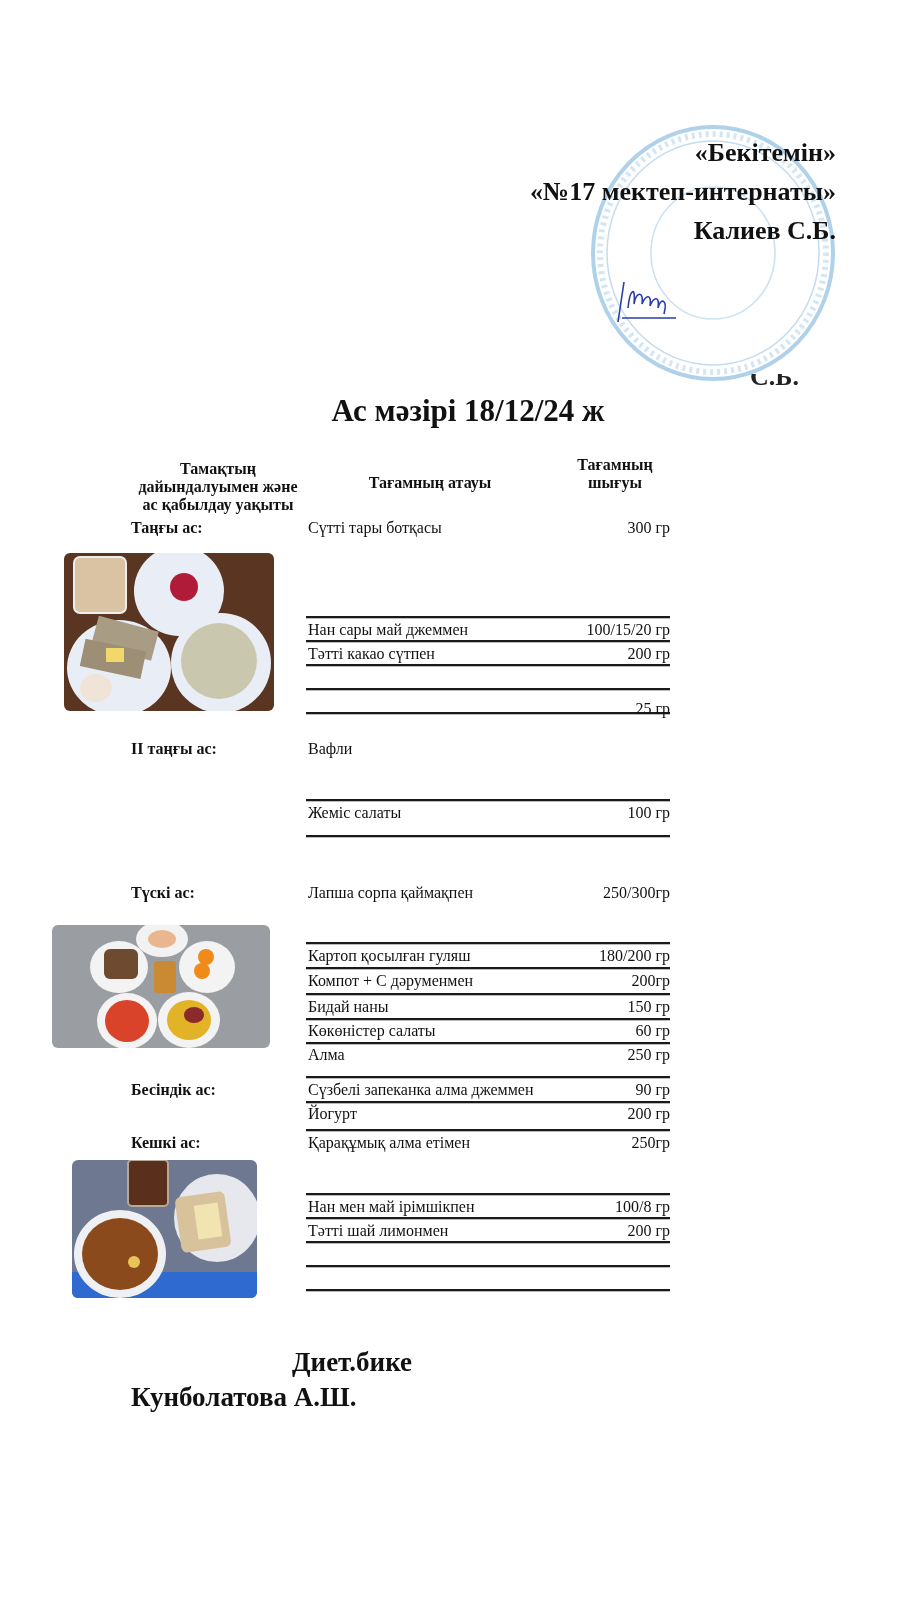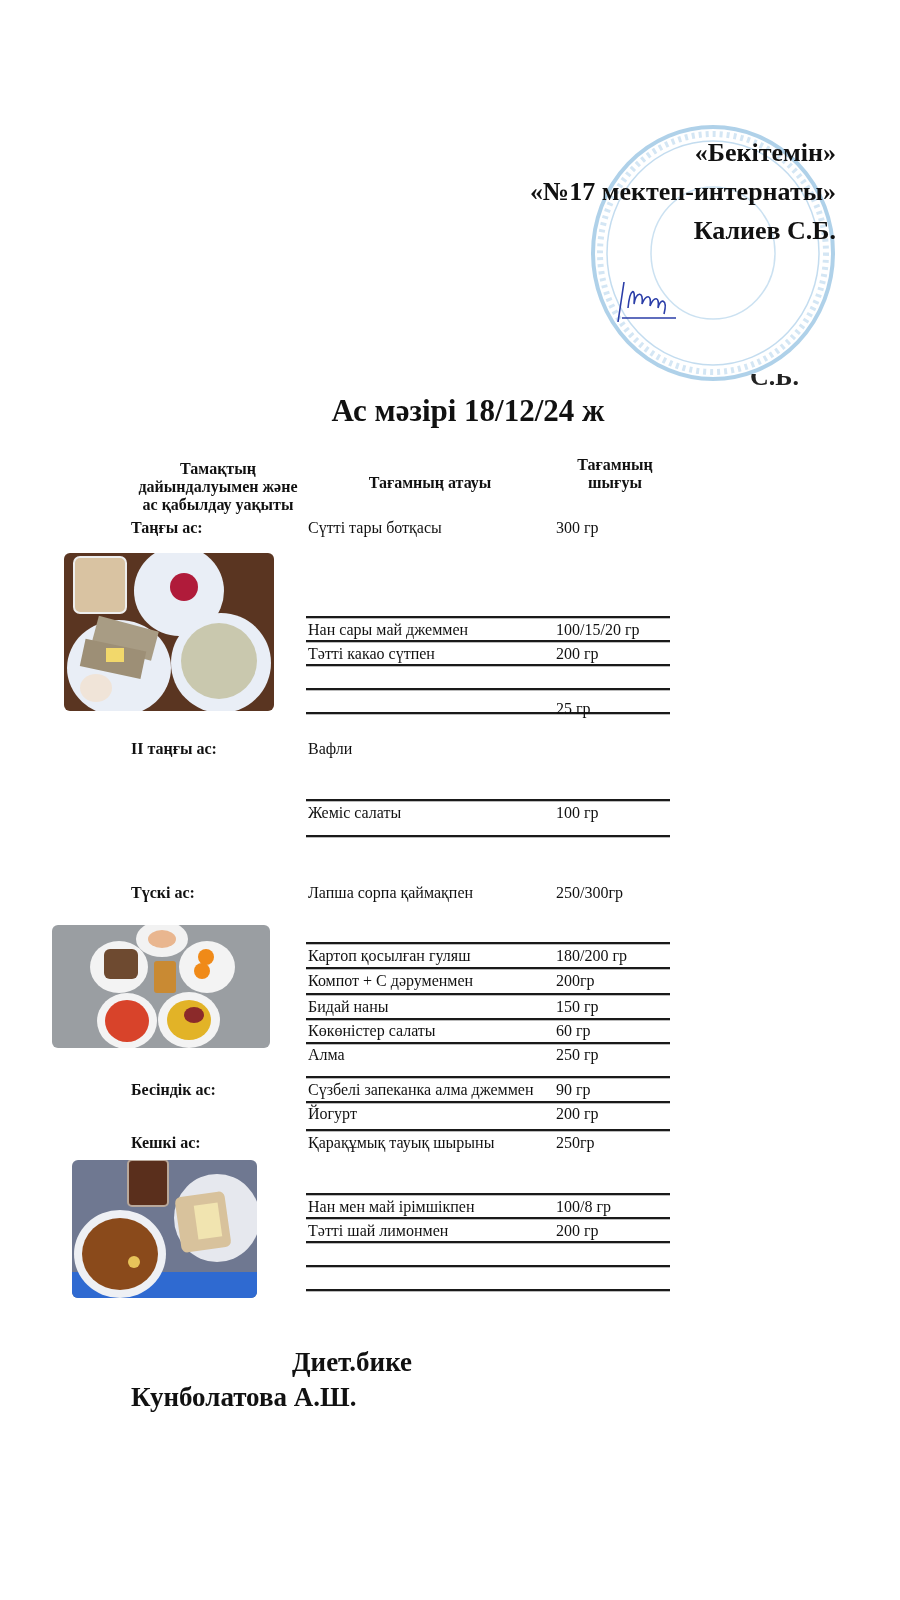--- a/index.html
+++ b/index.html
@@ -14,21 +14,21 @@
   .stamp { left: 588px; top: 122px; width: 250px; height: 262px; z-index: 1; }
   .signature { left: 614px; top: 278px; width: 64px; height: 48px; z-index: 3; }
   .stamp-tail { left: 750px; top: 362px; font-size: 26px; font-weight: bold; color: #222; z-index: 2; }
   .title { left: 0; width: 936px; top: 393px; text-align: center; font-size: 31px; font-weight: bold; }
   .col-head { font-weight: bold; font-size: 16px; line-height: 18px; text-align: center; }
   .h1 { left: 120px; width: 196px; top: 436px; margin-top: 24px; }
   .h2 { left: 330px; width: 200px; top: 474px; }
   .h3 { left: 560px; width: 110px; top: 456px; }
   .meal { left: 131px; font-weight: bold; font-size: 16px; }
   .dish { left: 308px; font-size: 16px; white-space: nowrap; }
-  .qty { left: 556px; width: 114px; text-align: left; font-size: 16px; white-space: nowrap; }
+  .qty { left: 556px; width: 114px; text-align: right; font-size: 16px; white-space: nowrap; }
   .rule { left: 306px; width: 364px; height: 2px; background: #1a1a1a; box-shadow: 0 1px 0 #bbb; }
   .photo { border-radius: 6px; overflow: hidden; }
   .photo svg { display: block; width: 100%; height: 100%; }
   .footer1 { left: 292px; top: 1347px; font-size: 27px; font-weight: bold; }
   .footer2 { left: 131px; top: 1382px; font-size: 27px; font-weight: bold; text-align: center; }
 </style>
 </head>
 <body>
 
 <div class="abs stamp">
@@ -144,21 +144,21 @@
 <div class="abs rule" style="top:1076px"></div>
 <div class="abs meal" style="top:1081px">Бесіндік ас:</div>
 <div class="abs dish" style="top:1081px">Сүзбелі запеканка алма джеммен</div>
 <div class="abs qty" style="top:1081px">90 гр</div>
 <div class="abs rule" style="top:1101px"></div>
 <div class="abs dish" style="top:1105px">Йогурт</div>
 <div class="abs qty" style="top:1105px">200 гр</div>
 <div class="abs rule" style="top:1129px"></div>
 
 <div class="abs meal" style="top:1134px">Кешкі ас:</div>
-<div class="abs dish" style="top:1134px">Қарақұмық тауық шырыны</div>
+<div class="abs dish" style="top:1134px">Қарақұмық алма етімен</div>
 <div class="abs qty" style="top:1134px">250гр</div>
 
 <div class="abs photo" style="left:72px; top:1160px; width:185px; height:138px;">
   <svg viewBox="0 0 185 138" preserveAspectRatio="none">
     <rect width="185" height="138" fill="#6f7891"></rect>
     <rect x="0" y="112" width="185" height="26" fill="#2f6ad1"></rect>
     <rect x="56" y="0" width="40" height="46" rx="4" fill="#5a2f1c" stroke="#b9a89a" stroke-width="2"></rect>
     <ellipse cx="145" cy="58" rx="43" ry="44" fill="#e6e8ee"></ellipse>
     <rect x="106" y="34" width="50" height="56" rx="6" fill="#d8c29c" transform="rotate(-8 131 62)"></rect>
     <rect x="124" y="44" width="24" height="34" fill="#f1e4b0" transform="rotate(-8 136 61)"></rect>

